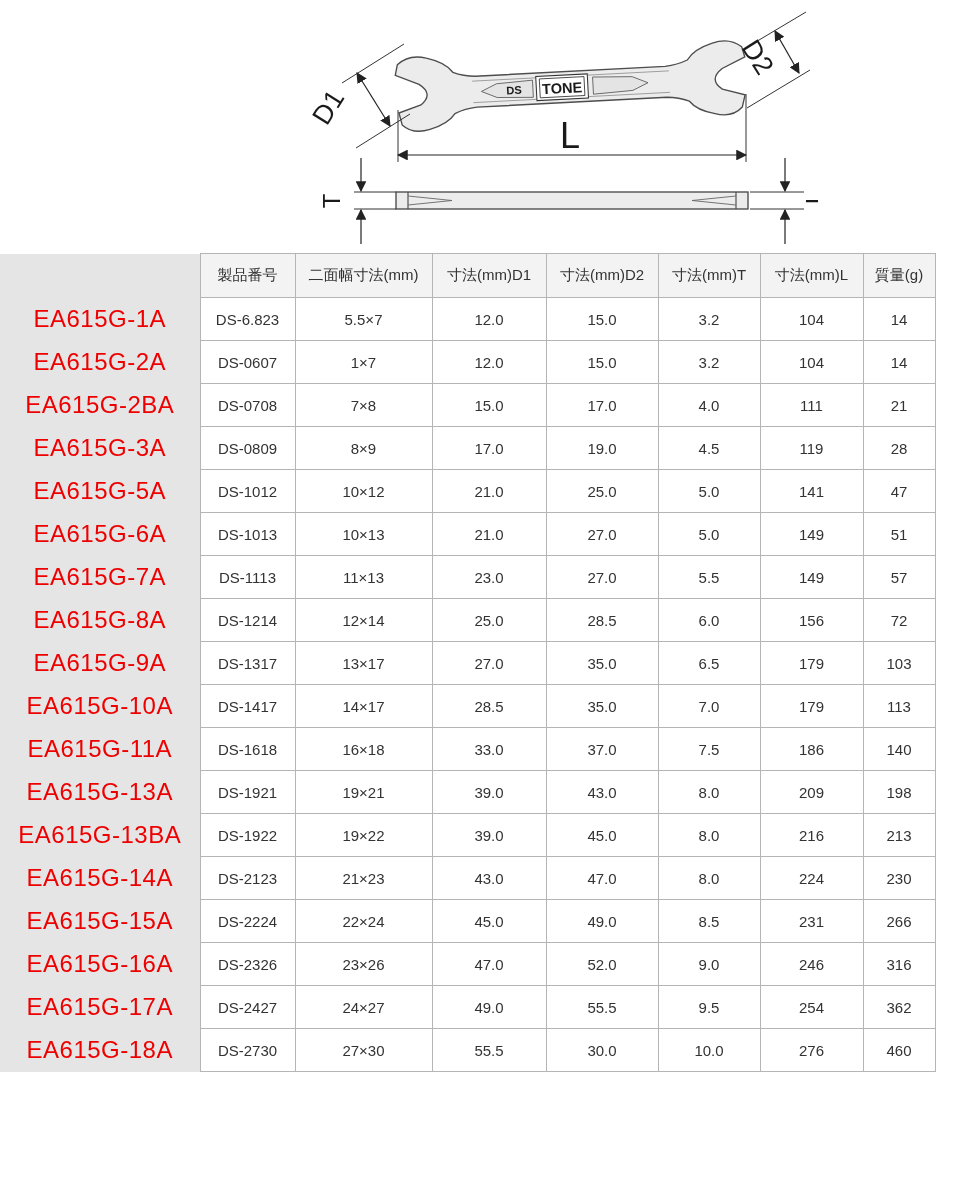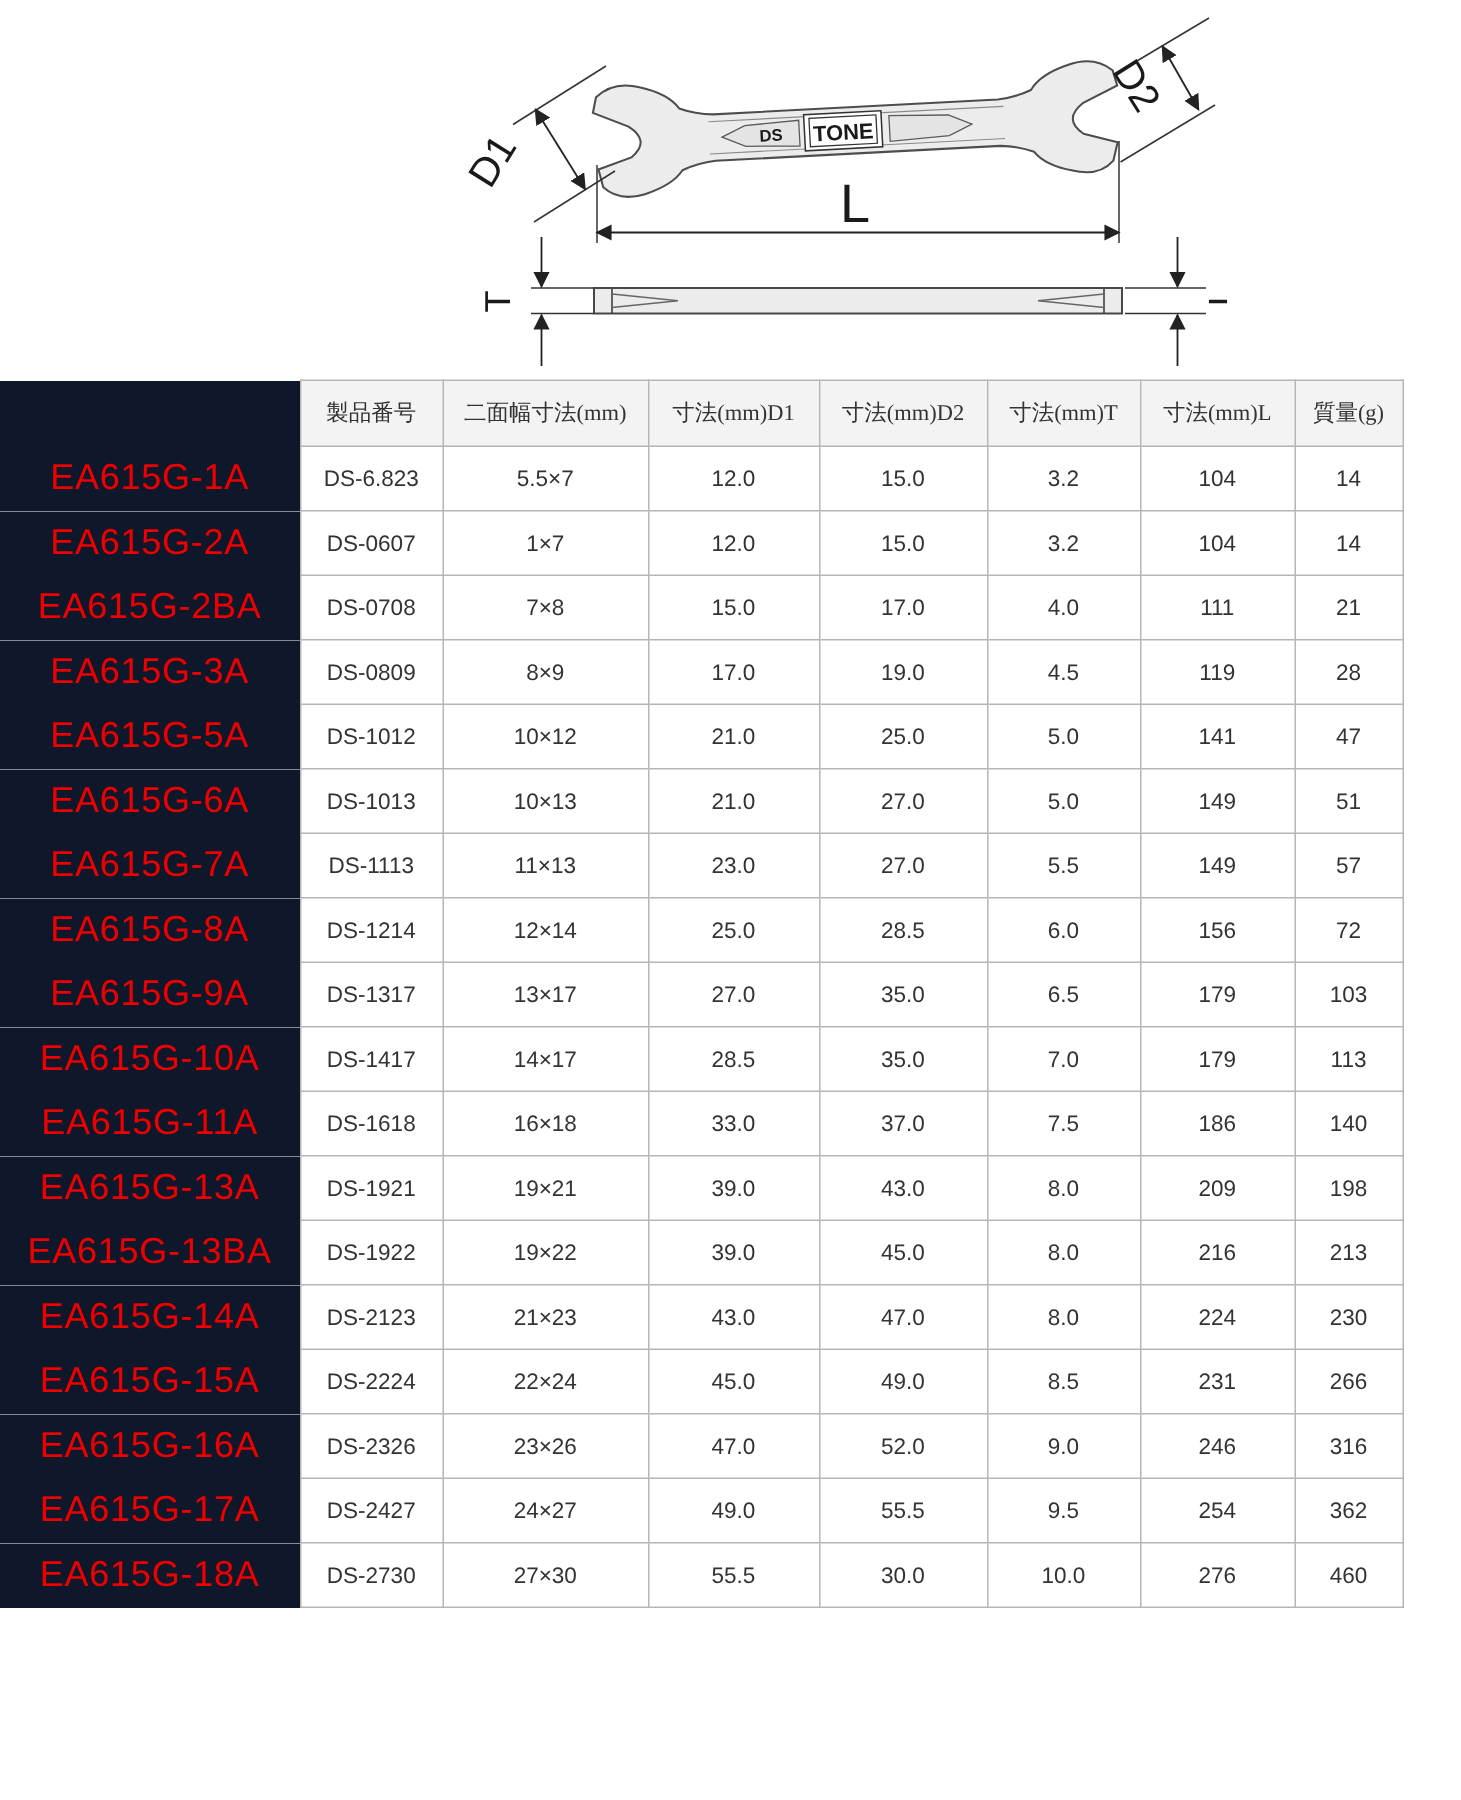--- a/index.html
+++ b/index.html
@@ -14,24 +14,24 @@
   .ext-line{stroke:#333;stroke-width:1;fill:none;}
   .dim-text{fill:#1a1a1a;font-family:"Liberation Sans",sans-serif;}
   table.spec{
     border-collapse:collapse;table-layout:fixed;width:935px;margin:0;
   }
   table.spec th, table.spec td{
     border:1px solid #b5b5b5;text-align:center;vertical-align:middle;
     font-size:15px;font-weight:normal;color:#333;padding:0;overflow:hidden;
     white-space:nowrap;
   }
-  table.spec th{background:#f3f3f3;height:43px;font-family:Liberation Serif, serif;}
+  table.spec th{background:#f3f3f3;height:43px;}
   table.spec td{height:42px;background:#ffffff;}
   table.spec .model-cell{
-    border:none;background:#0f172a;color:#ee0000;font-size:24px;
+    border:none;background:#e5e5e5;color:#ee0000;font-size:24px;
     letter-spacing:0.5px;
   }
 </style>
 </head>
 <body>
 
 <div class="drawing-area">
   <svg class="diagram" width="520" height="245" viewBox="0 0 520 245">
     <defs>
       <marker id="arr" viewBox="0 0 10 10" refX="9" refY="5" markerWidth="9" markerHeight="9" orient="auto-start-reverse">

